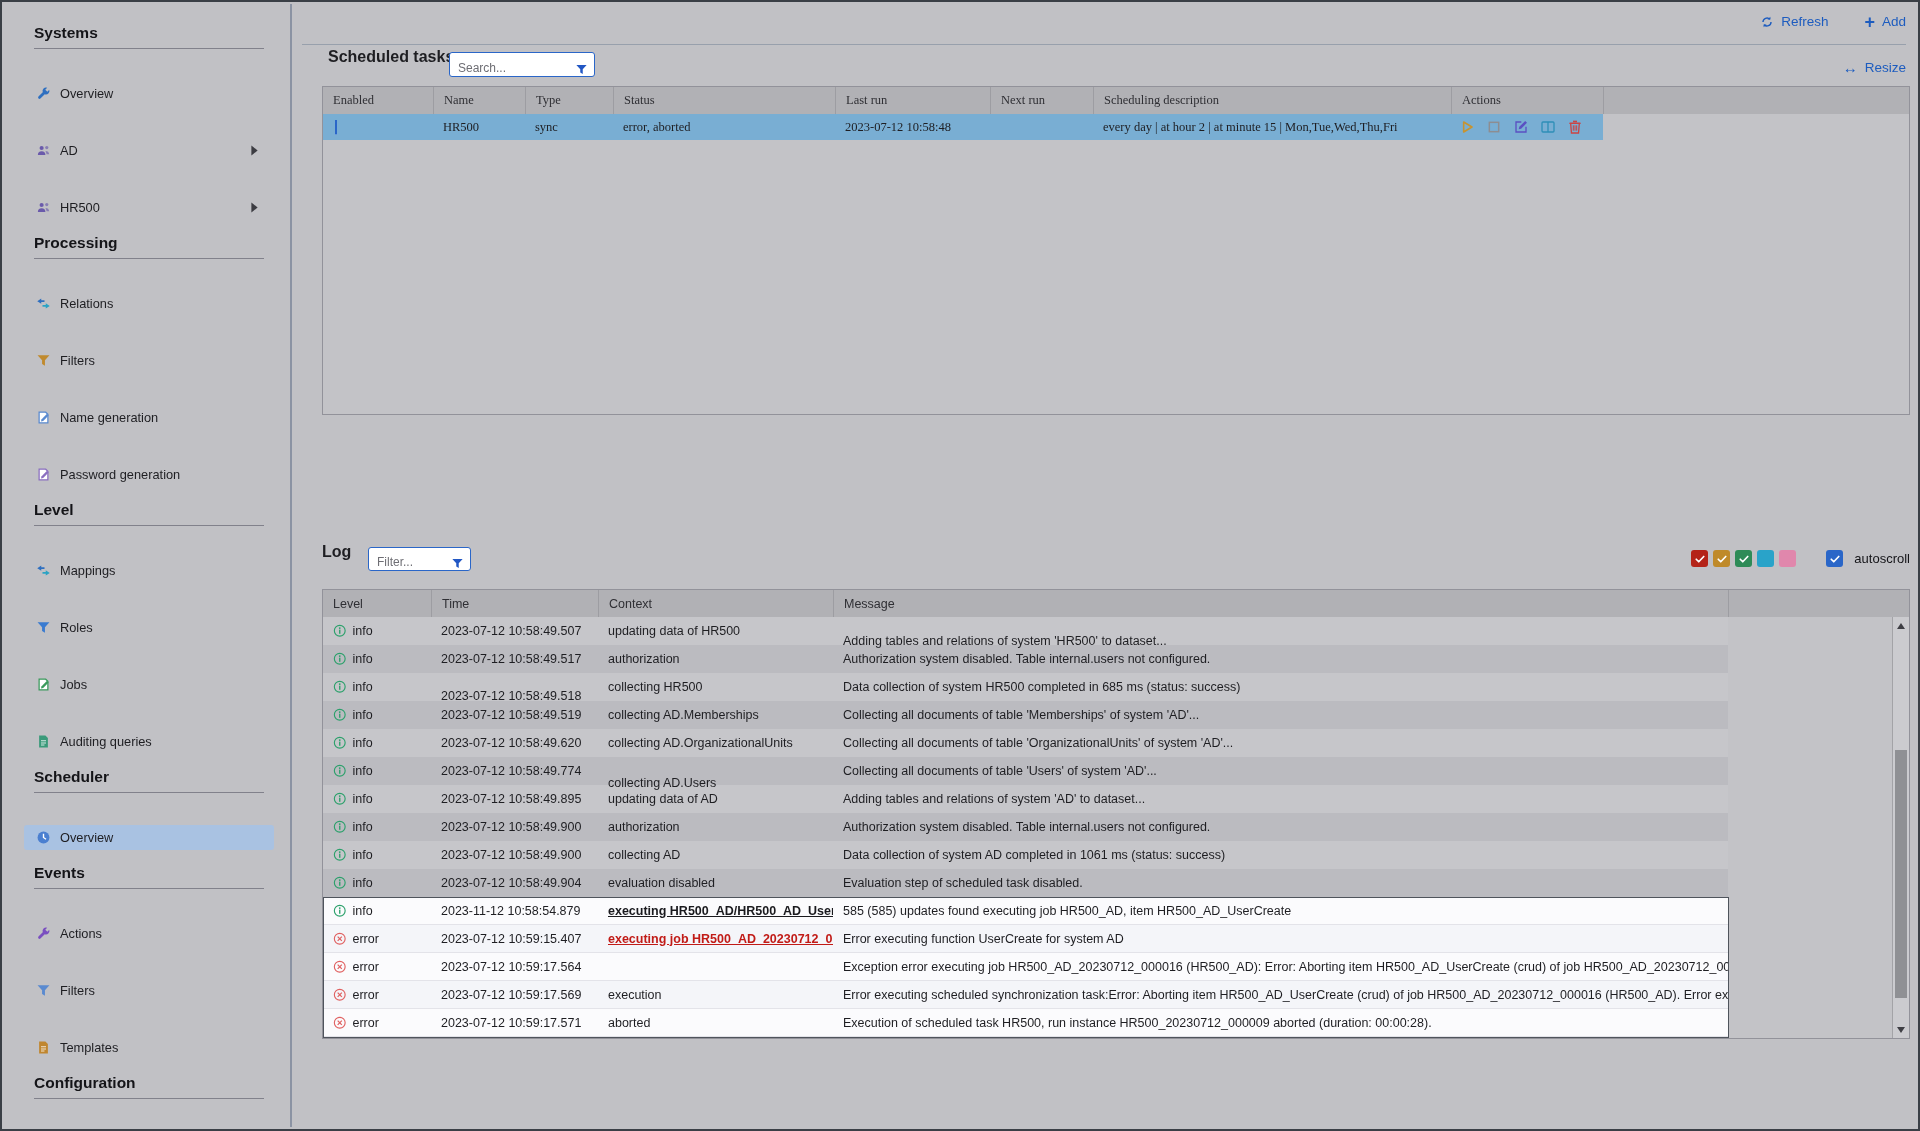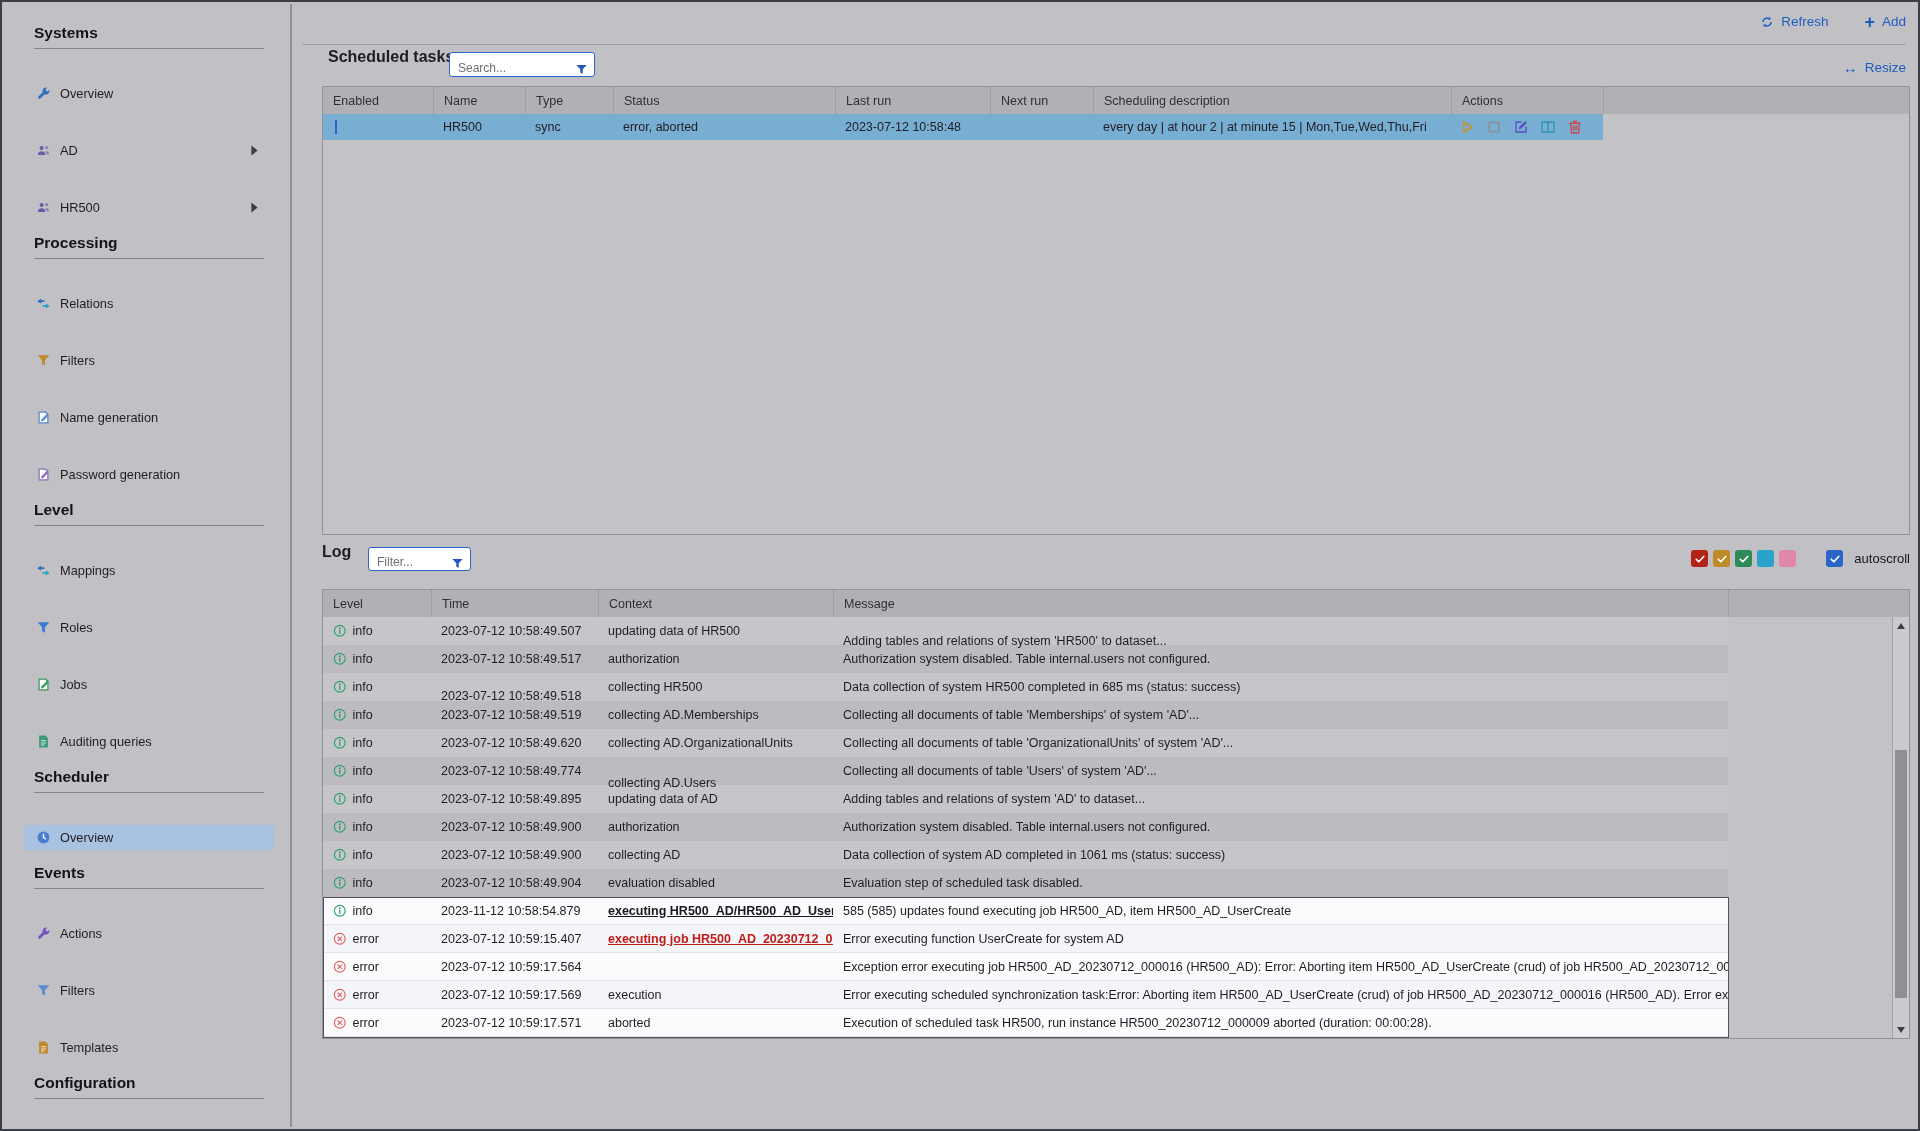--- a/index.html
+++ b/index.html
@@ -33,21 +33,21 @@
   .combo{position:absolute;background:#fff;border:1.5px solid #2a66c8;border-radius:3px;
          display:flex;align-items:flex-end;box-sizing:border-box;padding:0 6px;gap:4px;}
   .search-combo{left:157px;top:48px;width:146px;height:25px;}
   .filter-combo{left:76px;top:543px;width:103px;height:24px;}
   .combo-input{flex:1;min-width:0;border:none;outline:none;font-size:12px;color:#333;
                background:transparent;font-family:inherit;}
   .combo-input::placeholder{color:#6e6e74;}
   .combo-funnel svg{width:13px;height:13px;}
   
   .panel{position:absolute;left:30px;width:1588px;background:#c3c3c7;border:1px solid #92929a;box-sizing:border-box;overflow:hidden;}
-  .task-panel{top:82px;height:449px;}
+  .task-panel{top:82px;height:329px;font-family:Liberation Serif, serif;}
   .log-panel{top:585px;height:450px;}
   .thead{display:flex;height:27px;background:#b1b1b5;}
   .th{display:flex;align-items:center;padding-left:10px;box-sizing:border-box;
       font-size:12.5px;color:#2f2f34;overflow:hidden;white-space:nowrap;}
   .th+.th{border-left:1px solid #9d9da2;}
   .cell{padding-left:10px;box-sizing:border-box;overflow:hidden;white-space:nowrap;}
   .task-row{height:26px;display:flex;align-items:center;font-size:12.5px;width:1280px;}
   .task-row.selected{background:#79aed3;}
   .row-check{width:13px;height:13px;border:1.5px solid #2a66c8;background:#cfe3f4;
              border-radius:2px;margin-left:12px;box-sizing:border-box;cursor:pointer;}

